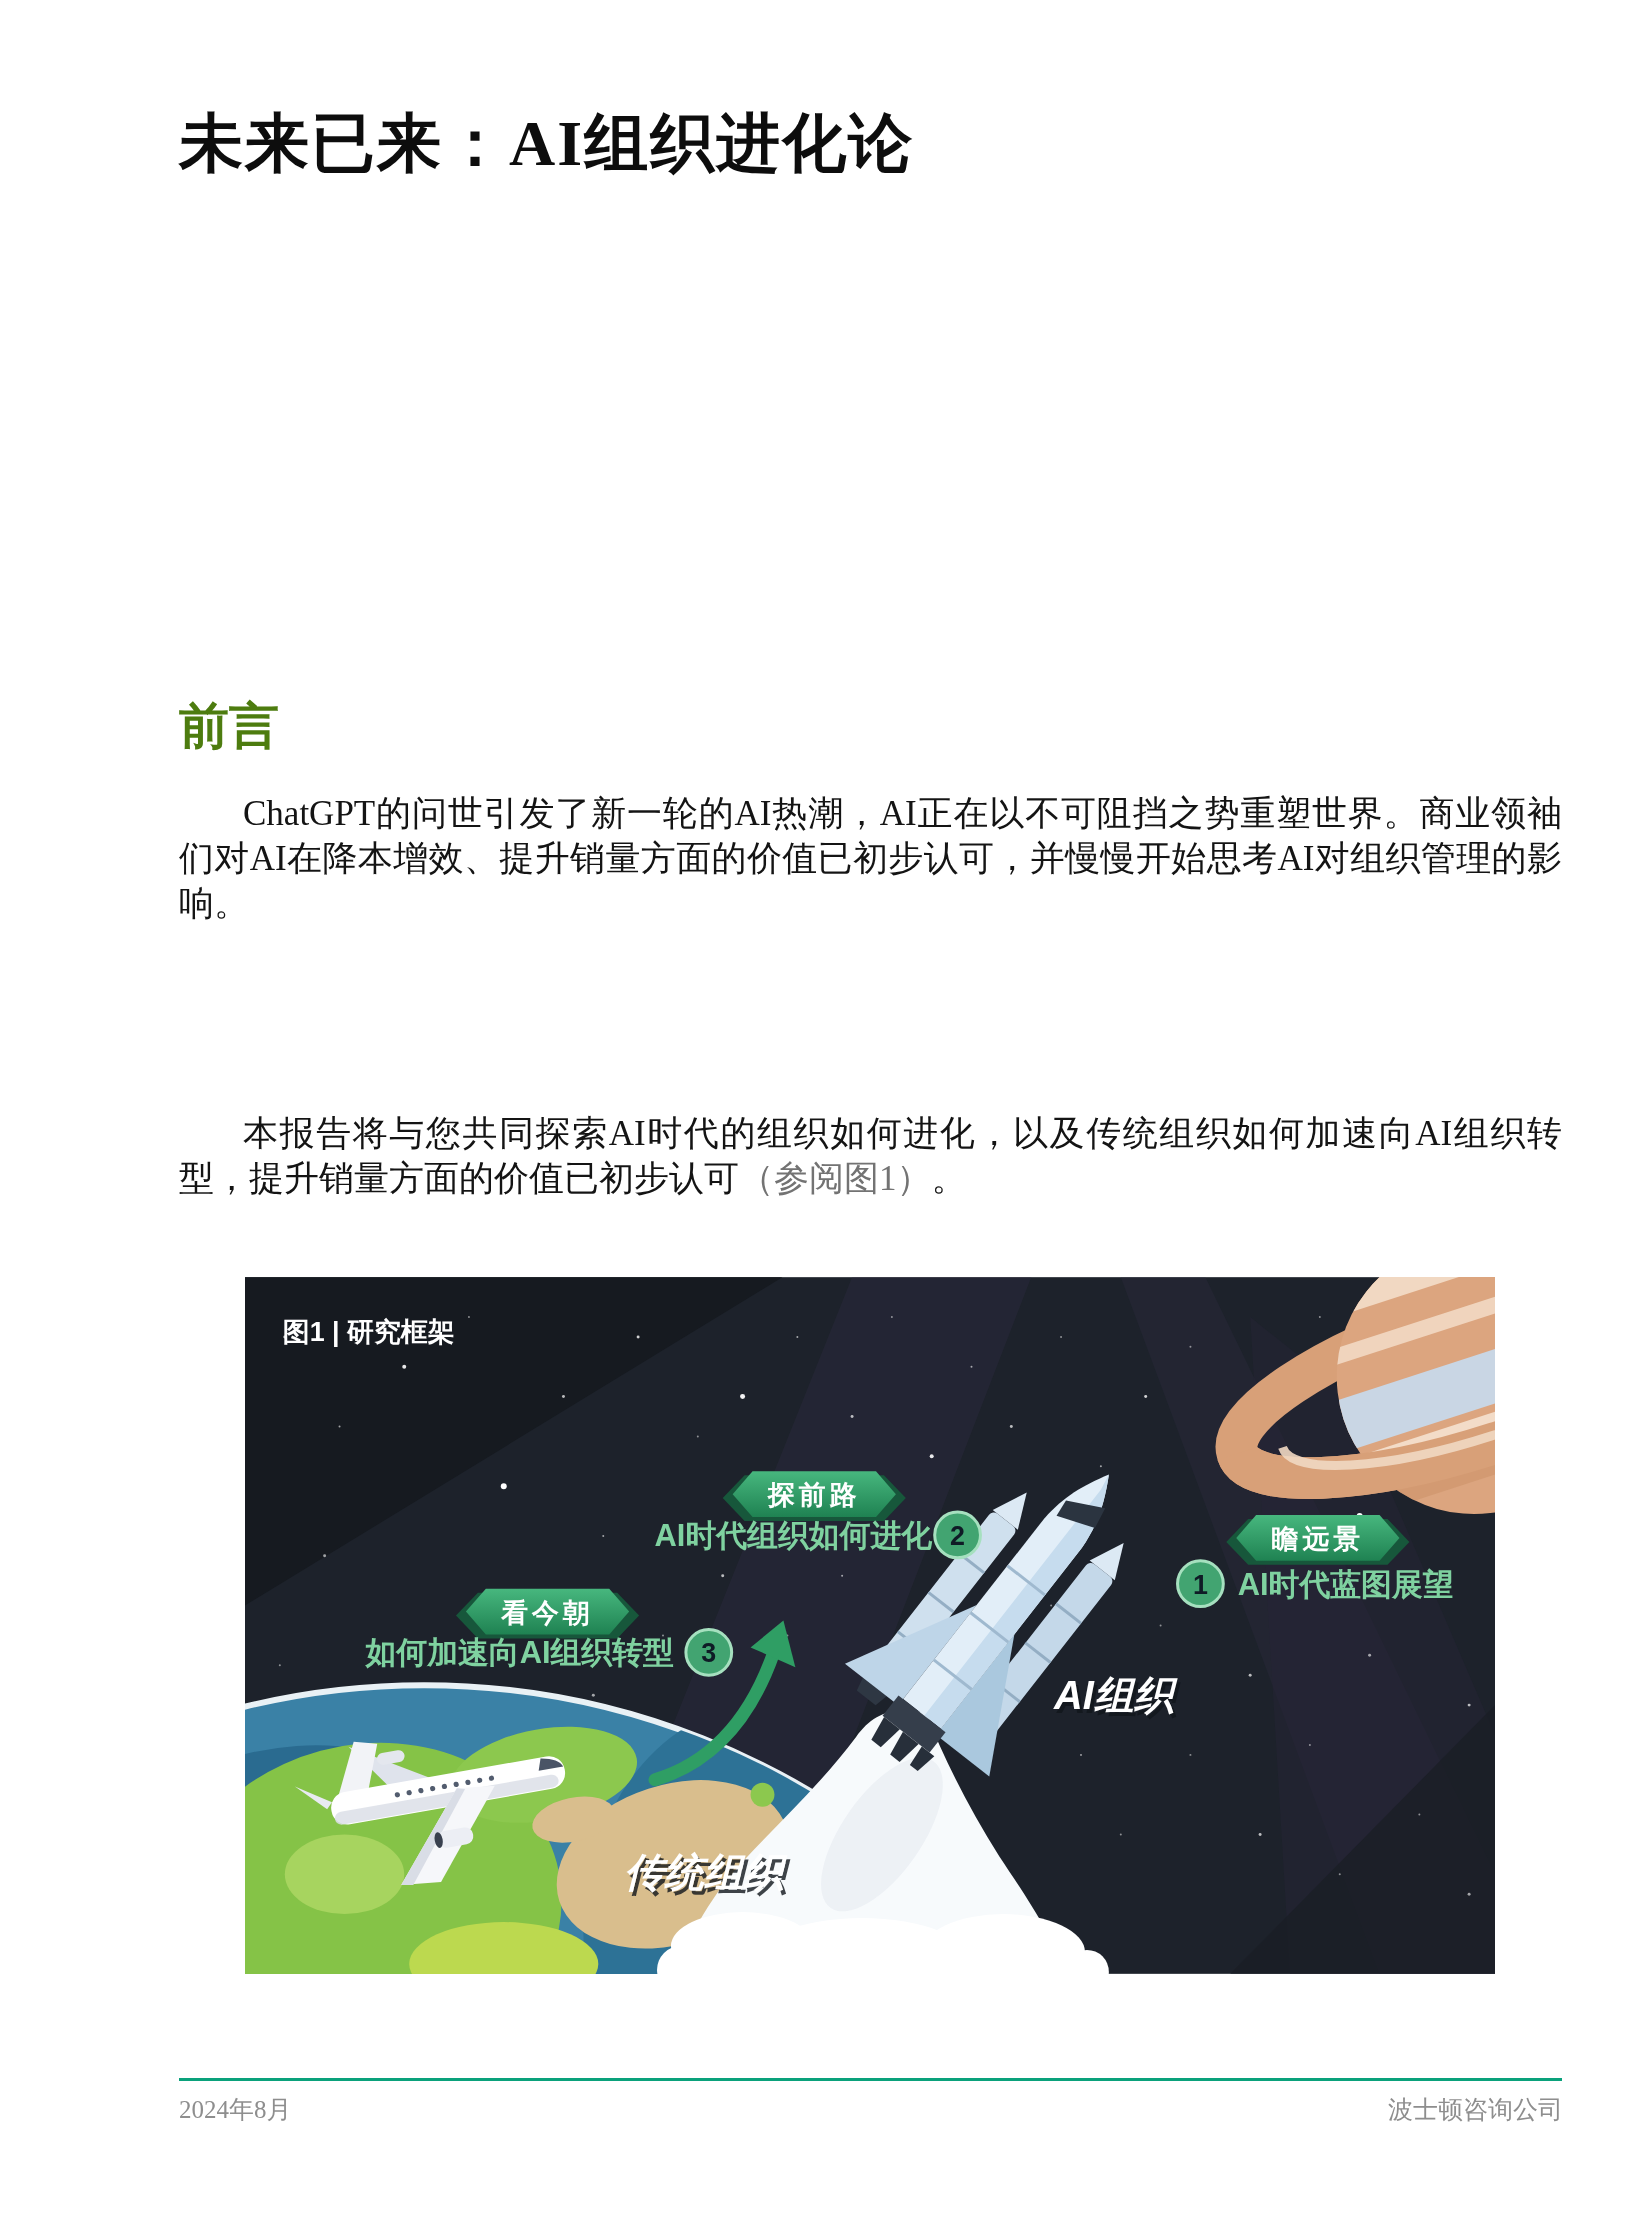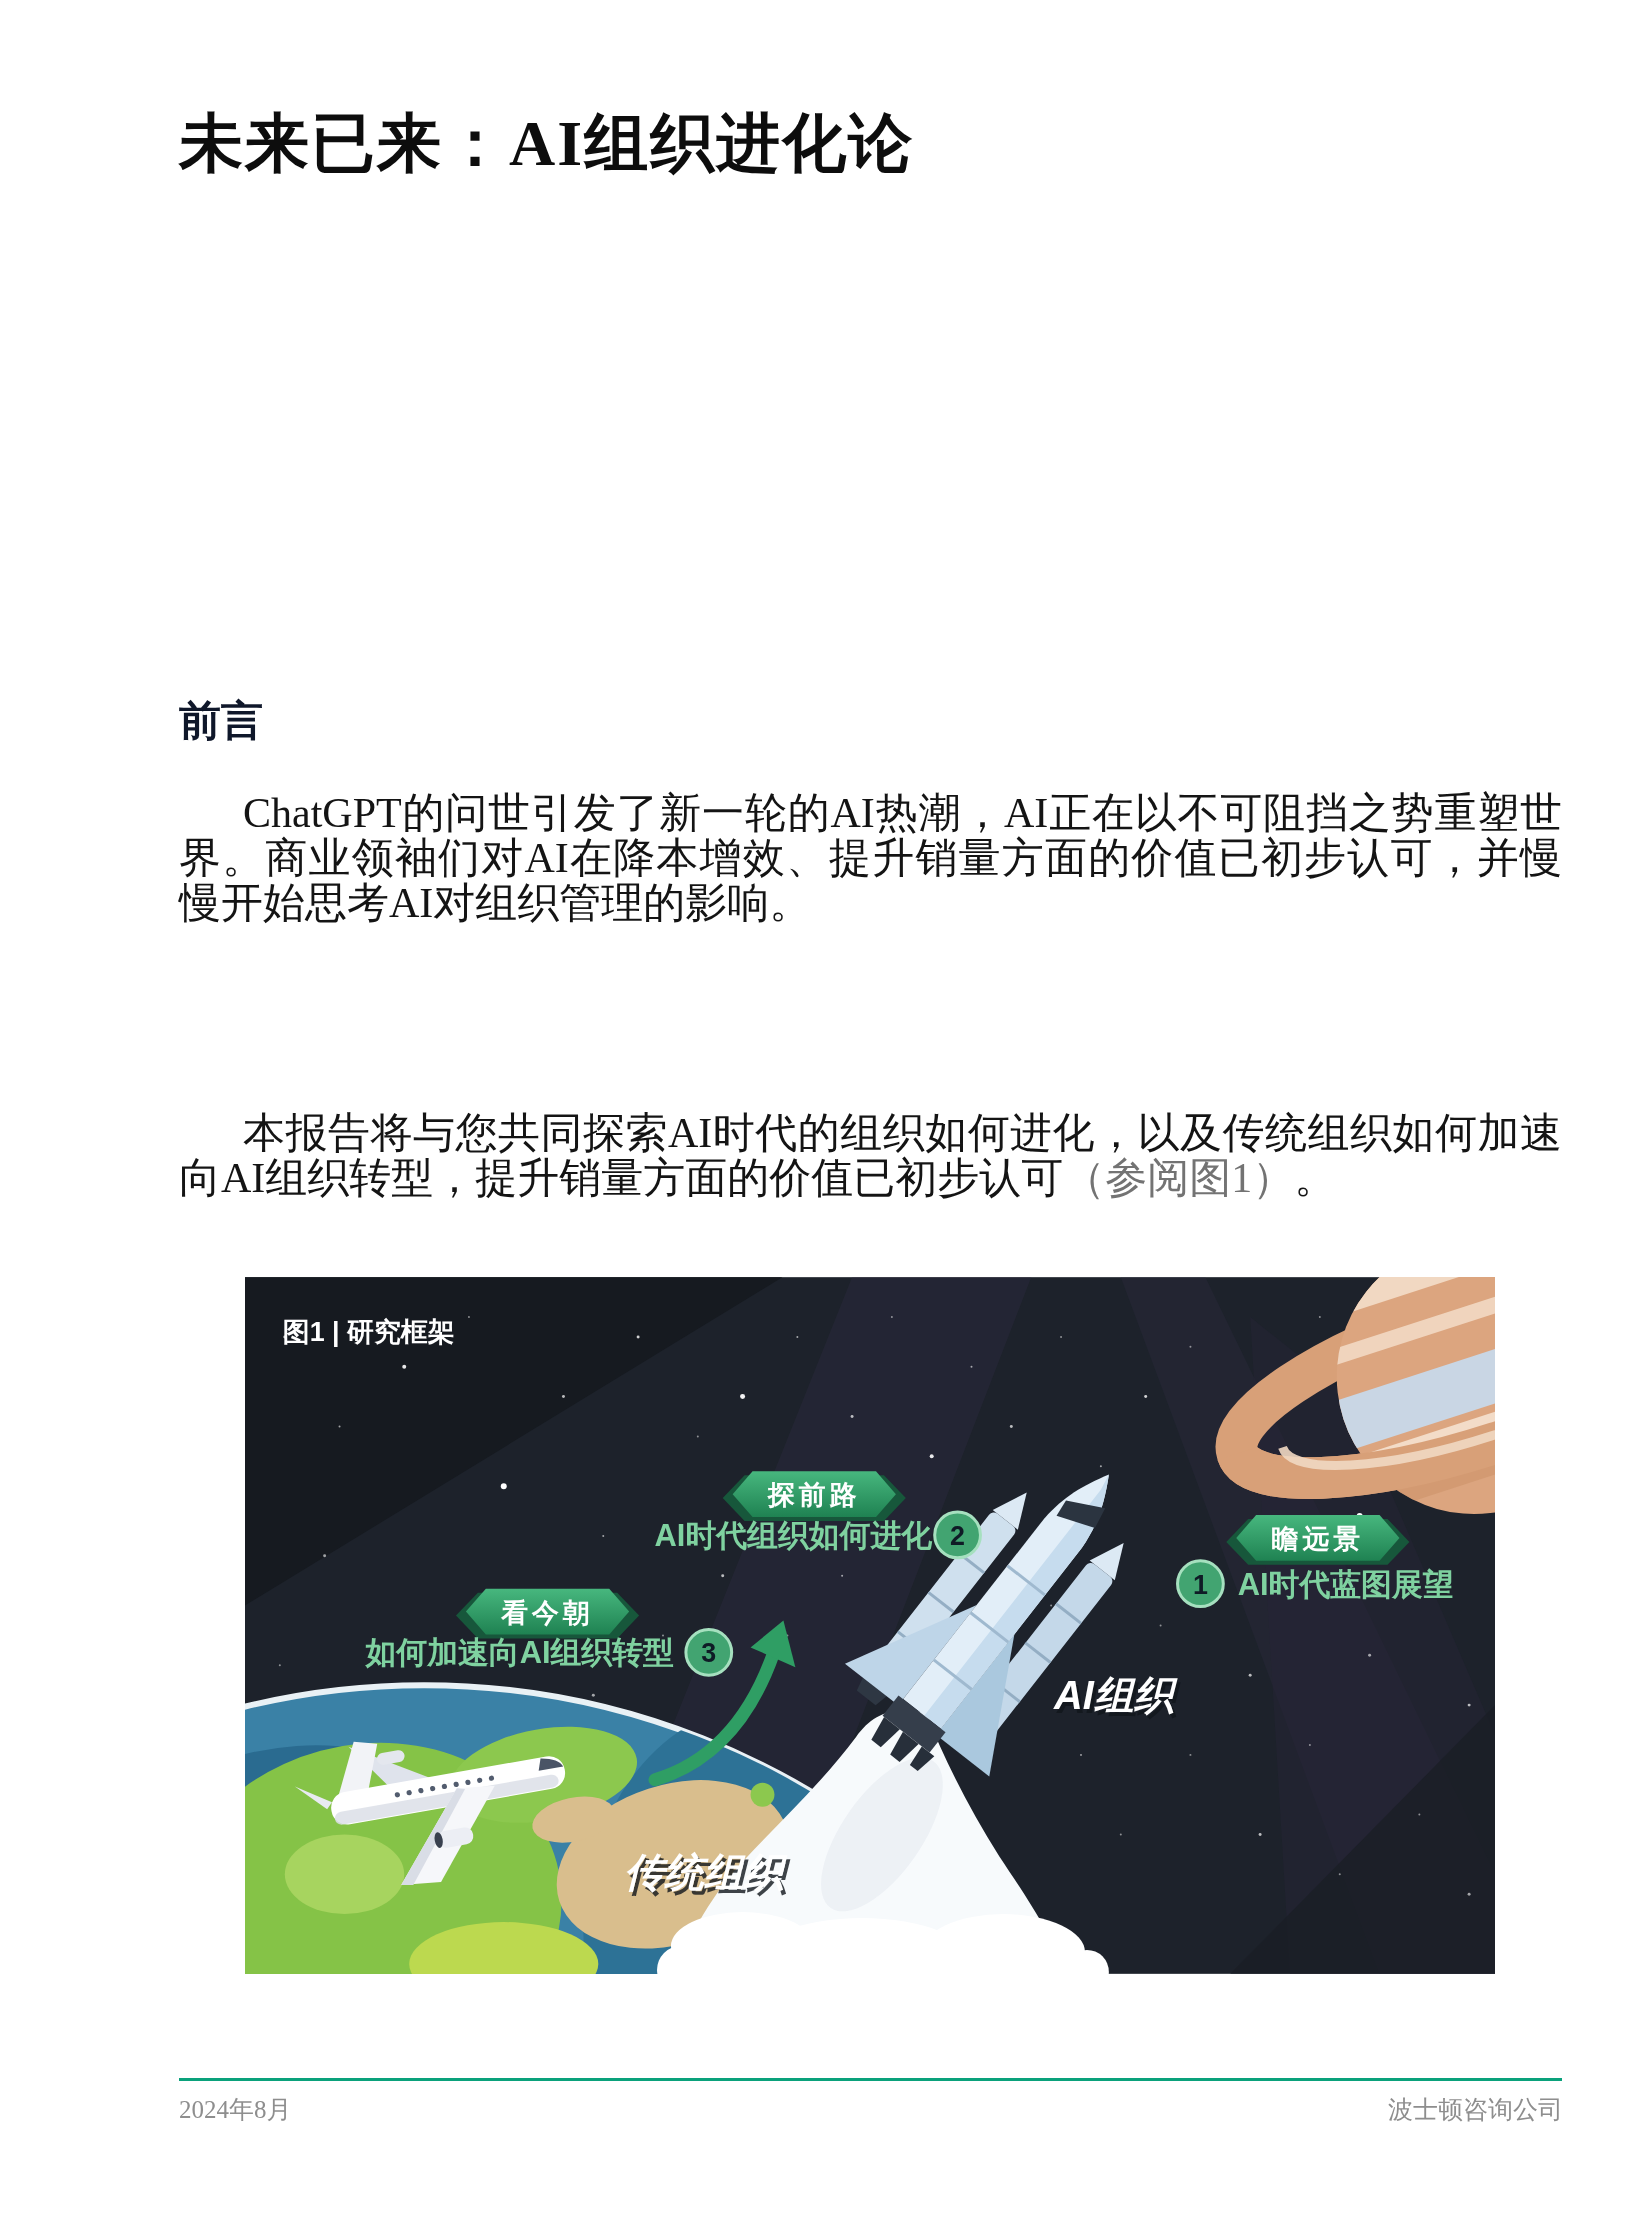--- a/index.html
+++ b/index.html
@@ -1,22 +1,22 @@
 <!DOCTYPE html>
 <html><head>
 <meta charset="utf-8">
 <style>
   html,body{margin:0;padding:0;background:#ffffff;}
   .page{position:relative;width:1646px;height:2233px;background:#ffffff;overflow:hidden;
         font-family:"Liberation Serif","DejaVu Serif",serif;color:#111111;margin-left:47px;}
   .page-title{position:absolute;left:132px;top:100px;margin:0;font-size:64px;font-weight:bold;
         letter-spacing:2px;color:#0d0d0d;}
-  .section-heading{position:absolute;left:132px;top:693px;margin:0;font-size:42px;font-weight:bold;
-        color:#0f172a;}
-  .para{position:absolute;left:132px;width:1383px;margin:0;font-size:42px;line-height:45px;
+  .section-heading{position:absolute;left:132px;top:693px;margin:0;font-size:50px;font-weight:bold;
+        color:#4d7c0f;}
+  .para{position:absolute;left:132px;width:1383px;margin:0;font-size:35px;line-height:45px;
         text-align:justify;text-indent:64px;color:#141414;}
   .para-1{top:791px;}
   .para-2{top:951px;}
   .para-3{top:1111px;}
   .figref{color:#737373;cursor:pointer;}
   .figure-wrap{position:absolute;left:198px;top:1277px;width:1250px;height:697px;}
   .footer-divider{position:absolute;left:132px;top:2078px;width:1383px;height:3px;background:#0aa17b;}
   .footer-text{position:absolute;top:2093px;font-family:Liberation Serif, serif;
         font-size:25px;color:#8e8e8e;}
   .footer-date{left:132px;}

